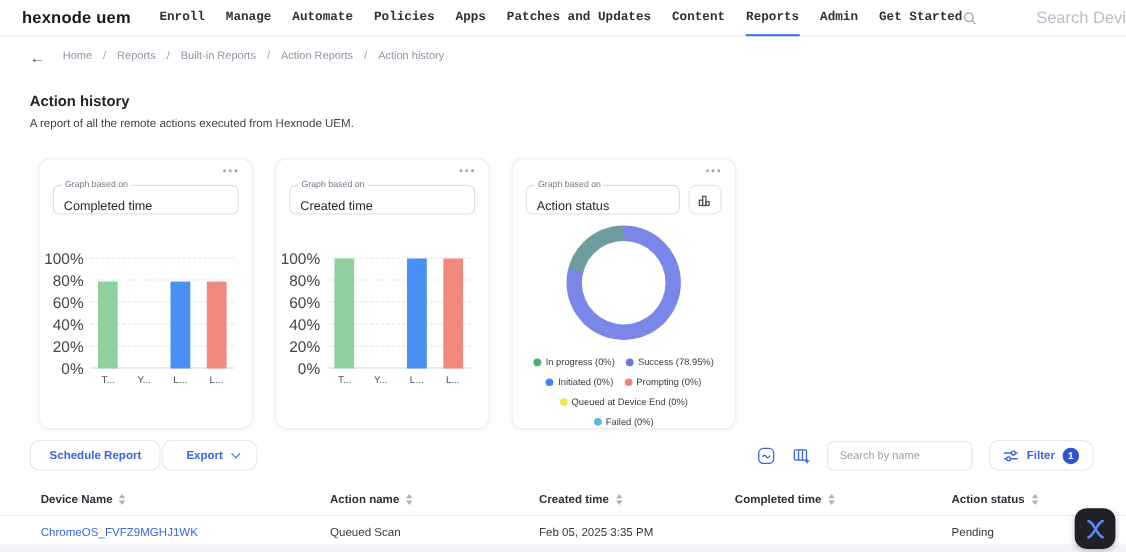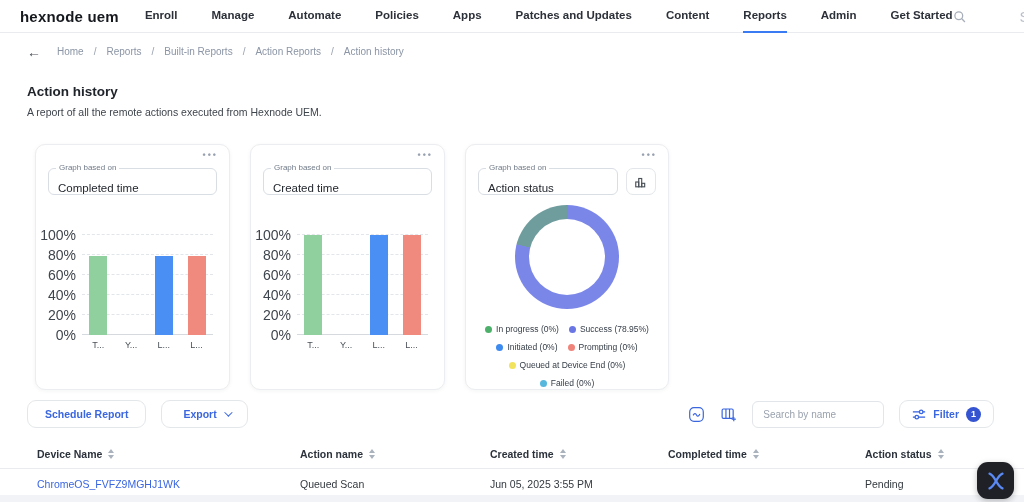--- a/index.html
+++ b/index.html
@@ -3,21 +3,21 @@
 <meta charset="utf-8">
 <style>
   * { margin:0; padding:0; box-sizing:border-box; }
   html,body { width:1024px; height:502px; overflow:hidden; background:#fff;
     font-family:"Liberation Sans", sans-serif; color:#2c323b; }
 
   
   .topbar { height:33px; display:flex; align-items:center; padding:0 16px 0 20px;
     border-bottom:1px solid #e9ebee; background:#fff; }
   .logo { font-size:15px; font-weight:800; color:#15181d; letter-spacing:.2px; margin-right:26px; white-space:nowrap; }
-  .nav { display:flex; gap:34px; height:33px; }
+  .nav { display:flex; gap:19px; height:33px;font-family:Liberation Mono, monospace; }
   .nav-item { font-size:11.5px; font-weight:600; color:#2c3038; line-height:31px; height:33px;
     white-space:nowrap; cursor:pointer; border-bottom:2px solid transparent; }
   .nav-item.active { border-bottom:2px solid #3a7af2; }
   .top-right { margin-left:auto; display:flex; align-items:center; gap:11px; }
   .gsearch { display:flex; align-items:center; gap:6px; }
   .gsearch-text { font-size:15px; color:#b9bfc9; white-space:nowrap;margin-left:48px; }
   .bell-wrap { position:relative; }
   .badge-red { position:absolute; top:-4px; right:-5px; min-width:11px; height:11px; border-radius:6px;
     background:#e8453c; color:#fff; font-size:7px; font-weight:700; display:flex; align-items:center;
     justify-content:center; border:1px solid #fff; }
@@ -72,21 +72,21 @@
   .donut-legend { margin-top:15px; display:flex; flex-wrap:wrap; justify-content:center;
     column-gap:10px; row-gap:8px; }
   .legend-item { display:flex; align-items:center; gap:4px; font-size:8.5px; color:#343c46; white-space:nowrap; }
   .legend-dot { width:7px; height:7px; border-radius:50%; display:inline-block; }
 
   
   .toolbar { display:flex; align-items:center; margin:10px 30px 0 27px; }
   .btn { height:28px; padding:0 17px; border:1px solid #e4e7ea; border-radius:9px; background:#fff;
     color:#3a66e0; font-size:10.5px; font-weight:700; display:flex; align-items:center; gap:7px;
     cursor:pointer; white-space:nowrap; }
-  .btn + .btn { margin-left:15px;padding-left:21px; }
+  .btn + .btn { margin-left:1px;padding-left:21px; }
   .chev { width:6px; height:6px; border-right:1.5px solid #3a66e0; border-bottom:1.5px solid #3a66e0;
     transform:rotate(45deg) translateY(-2px); }
   .tb-right { margin-left:auto; display:flex; align-items:center; gap:15px; }
   .icon-btn { display:flex; align-items:center; justify-content:center; cursor:pointer; }
   .search-box { width:132px; height:27px; border:1px solid #e2e5e9; border-radius:6px;
     padding:0 10px; font-size:10px; color:#3a4049; background:#fff; }
   .search-box::placeholder { color:#9aa2ae; }
   .filter-btn { height:28px; border:1px solid #e4e7ea; border-radius:9px; padding:0 12px;
     display:flex; align-items:center; gap:7px; background:#fff; color:#3a66e0; font-size:10.5px;
     font-weight:700; cursor:pointer; }
@@ -397,21 +397,21 @@
       <span>Action status</span>
       <span class="sort">
           <i class="tri-up"></i>
           <i class="tri-down"></i>
         </span>
     </span>
   </div>
   <div class="tgrid trow">
     <span class="cell-link">ChromeOS_FVFZ9MGHJ1WK</span>
     <span>Queued Scan</span>
-    <span>Jun 05, 2025 3:55 PM</span>
+    <span>Feb 05, 2025 3:35 PM</span>
     <span></span>
     <span>Pending</span>
   </div>
 </div>
 
 <div class="bottom-strip"></div>
 
 <div class="chat-widget">
   <svg width="22" height="22" viewBox="0 0 24 24" fill="none" stroke="#5b8af5" stroke-width="2.6" stroke-linecap="round">
     <path d="M5 4 C 11 6, 13 18, 19 20"></path>

